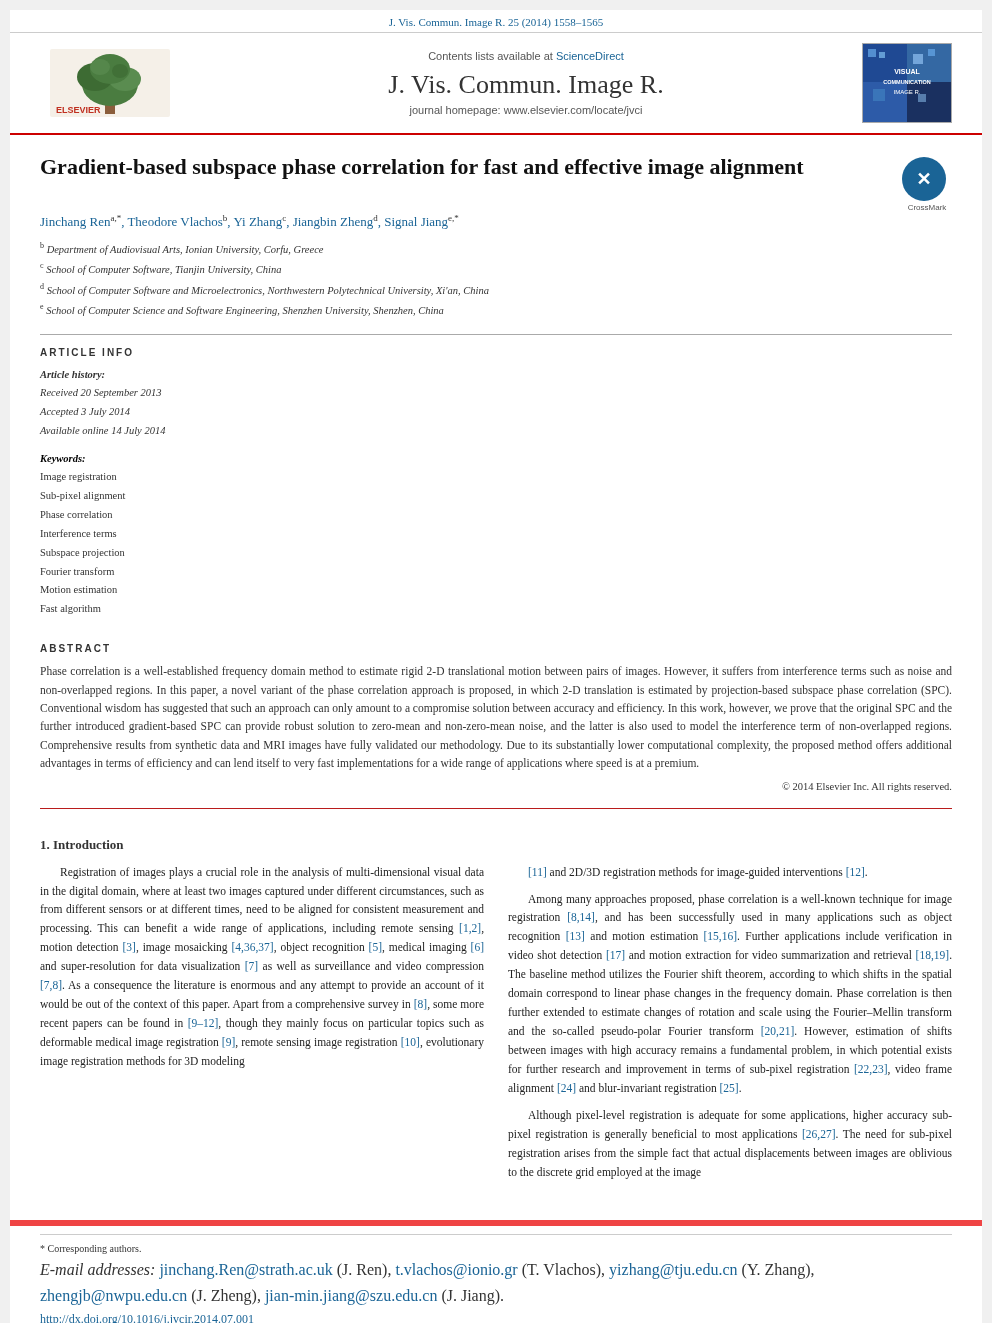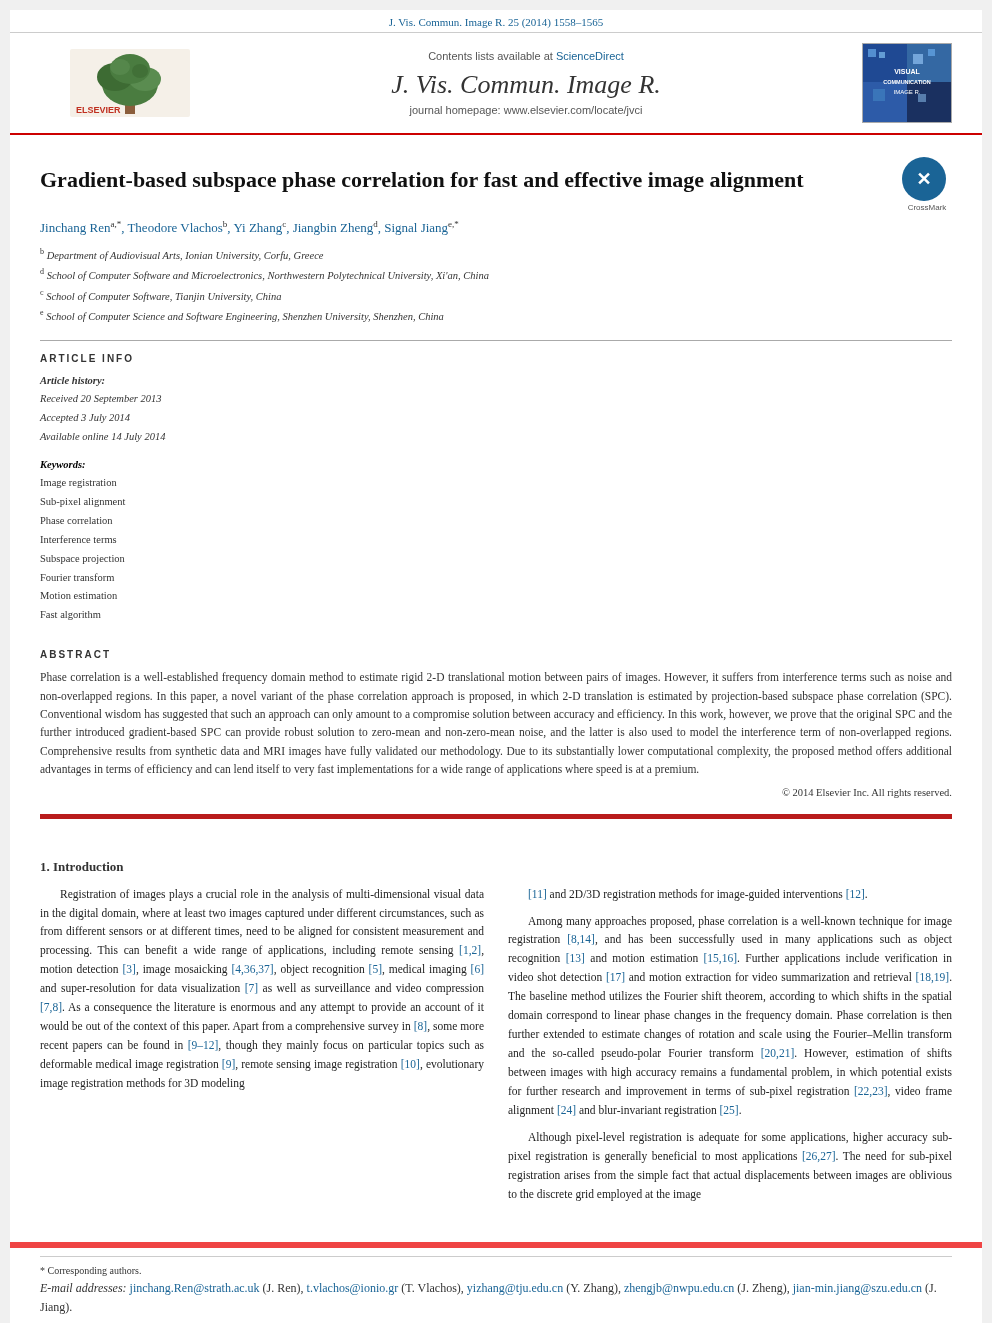--- a/index.html
+++ b/index.html
@@ -42,33 +42,32 @@
       text-align: center;
     }
     .journal-header-right {
       width: 100px;
       flex-shrink: 0;
       text-align: right;
     }
     .elsevier-logo {
       display: flex;
       flex-direction: column;
-      align-items: flex-end;
+      align-items: center;
     }
     .contents-line {
       font-size: 11px;
       color: #555;
       font-family: Arial, sans-serif;
     }
     .contents-link {
       color: #1a6496;
     }
     .journal-title-main {
       font-size: 26px;
-      font-style: italic;
       color: #333;
       margin: 8px 0 4px 0;
     }
     .journal-homepage {
       font-size: 11px;
       color: #555;
       font-family: Arial, sans-serif;
     }
     .corner-image {
       width: 90px;
@@ -239,21 +238,21 @@
       flex: 1;
     }
 
     
     .footer {
       padding: 8px 30px 10px 30px;
       border-top: 6px solid #ef4444;
       margin-top: 10px;
     }
     .footer-note {
-      font-size: 12px;
+      font-size: 16px;
       color: #333;
       line-height: 1.6;
     }
     .footer-doi {
       font-size: 12px;
       color: #1a6496;
       margin-top: 4px;
     }
     .footer-issn {
       font-size: 10px;
@@ -334,21 +333,21 @@
           <text x="44" y="30" font-family="Arial" font-size="7" font-weight="bold" fill="white" text-anchor="middle">VISUAL</text>
           <text x="44" y="40" font-family="Arial" font-size="5.5" font-weight="bold" fill="white" text-anchor="middle">COMMUNICATION</text>
           <text x="44" y="50" font-family="Arial" font-size="6" fill="white" text-anchor="middle">IMAGE R.</text>
         </svg>
       </div>
     </div>
   </div>
 
   <div class="article-content">
 
-    <div style="display:flex; align-items:flex-end; margin-bottom:10px;">
+    <div style="display:flex; align-items:flex-start; margin-bottom:4px;">
       <div style="flex:1;">
         <div class="article-title">Gradient-based subspace phase correlation for fast and effective image alignment</div>
       </div>
       <div class="crossmark" style="margin-top:4px; flex-shrink:0;">
         <div class="crossmark-circle">
           <span class="crossmark-inner">✕</span>
         </div>
         <div style="font-size:8px; text-align:center; color:#555; font-family:Arial; margin-top:2px;">CrossMark</div>
       </div>
     </div>
@@ -356,22 +355,22 @@
     <div class="authors">
       <span class="author-name">Jinchang Ren</span><sup>a,*</sup>,
       <span class="author-name">Theodore Vlachos</span><sup>b</sup>,
       <span class="author-name">Yi Zhang</span><sup>c</sup>,
       <span class="author-name">Jiangbin Zheng</span><sup>d</sup>,
       <span class="author-name">Signal Jiang</span><sup>e,*</sup>
     </div>
 
     <div class="affiliations">
       <div><sup>b</sup> <span>Department of Audiovisual Arts, Ionian University, Corfu, Greece</span></div>
+      <div><sup>c</sup> <span>School of Computer Software, Tianjin University, China</span></div>
       <div><sup>d</sup> <span>School of Computer Software and Microelectronics, Northwestern Polytechnical University, Xi'an, China</span></div>
-      <div><sup>c</sup> <span>School of Computer Software, Tianjin University, China</span></div>
       <div><sup>e</sup> <span>School of Computer Science and Software Engineering, Shenzhen University, Shenzhen, China</span></div>
     </div>
 
     <div class="two-col">
 
       <div class="col-left">
         <div class="section-heading-sm">ARTICLE INFO</div>
         <div class="article-history">
           <div class="history-title">Article history:</div>
           <div>Received 20 September 2013</div>
@@ -393,21 +392,21 @@
         </div>
       </div>
 
       <div class="col-right">
         <div class="section-heading-sm">ABSTRACT</div>
         <div class="abstract-text">Phase correlation is a well-established frequency domain method to estimate rigid 2-D translational motion between pairs of images. However, it suffers from interference terms such as noise and non-overlapped regions. In this paper, a novel variant of the phase correlation approach is proposed, in which 2-D translation is estimated by projection-based subspace phase correlation (SPC). Conventional wisdom has suggested that such an approach can only amount to a compromise solution between accuracy and efficiency. In this work, however, we prove that the original SPC and the further introduced gradient-based SPC can provide robust solution to zero-mean and non-zero-mean noise, and the latter is also used to model the interference term of non-overlapped regions. Comprehensive results from synthetic data and MRI images have fully validated our methodology. Due to its substantially lower computational complexity, the proposed method offers additional advantages in terms of efficiency and can lend itself to very fast implementations for a wide range of applications where speed is at a premium.</div>
         <div class="abstract-copyright">© 2014 Elsevier Inc. All rights reserved.</div>
       </div>
     </div>
 
-    <div style="border-top: 5px solid #b91c1c; padding-top: 24px;">
+    <div style="border-top: 1px solid #b91c1c; padding-top: 12px;">
       <div class="section-title">
         <span class="section-number">1. Introduction</span>
       </div>
       <div class="body-two-col">
 
         <div class="body-col">
           <div class="body-text">
             <p>Registration of images plays a crucial role in the analysis of multi-dimensional visual data in the digital domain, where at least two images captured under different circumstances, such as from different sensors or at different times, need to be aligned for consistent measurement and processing. This can benefit a wide range of applications, including remote sensing <span class="ref-link">[1,2]</span>, motion detection <span class="ref-link">[3]</span>, image mosaicking <span class="ref-link">[4,36,37]</span>, object recognition <span class="ref-link">[5]</span>, medical imaging <span class="ref-link">[6]</span> and super-resolution for data visualization <span class="ref-link">[7]</span> as well as surveillance and video compression <span class="ref-link">[7,8]</span>. As a consequence the literature is enormous and any attempt to provide an account of it would be out of the context of this paper. Apart from a comprehensive survey in <span class="ref-link">[8]</span>, some more recent papers can be found in <span class="ref-link">[9–12]</span>, though they mainly focus on particular topics such as deformable medical image registration <span class="ref-link">[9]</span>, remote sensing image registration <span class="ref-link">[10]</span>, evolutionary image registration methods for 3D modeling</p>
           </div>
         </div>

